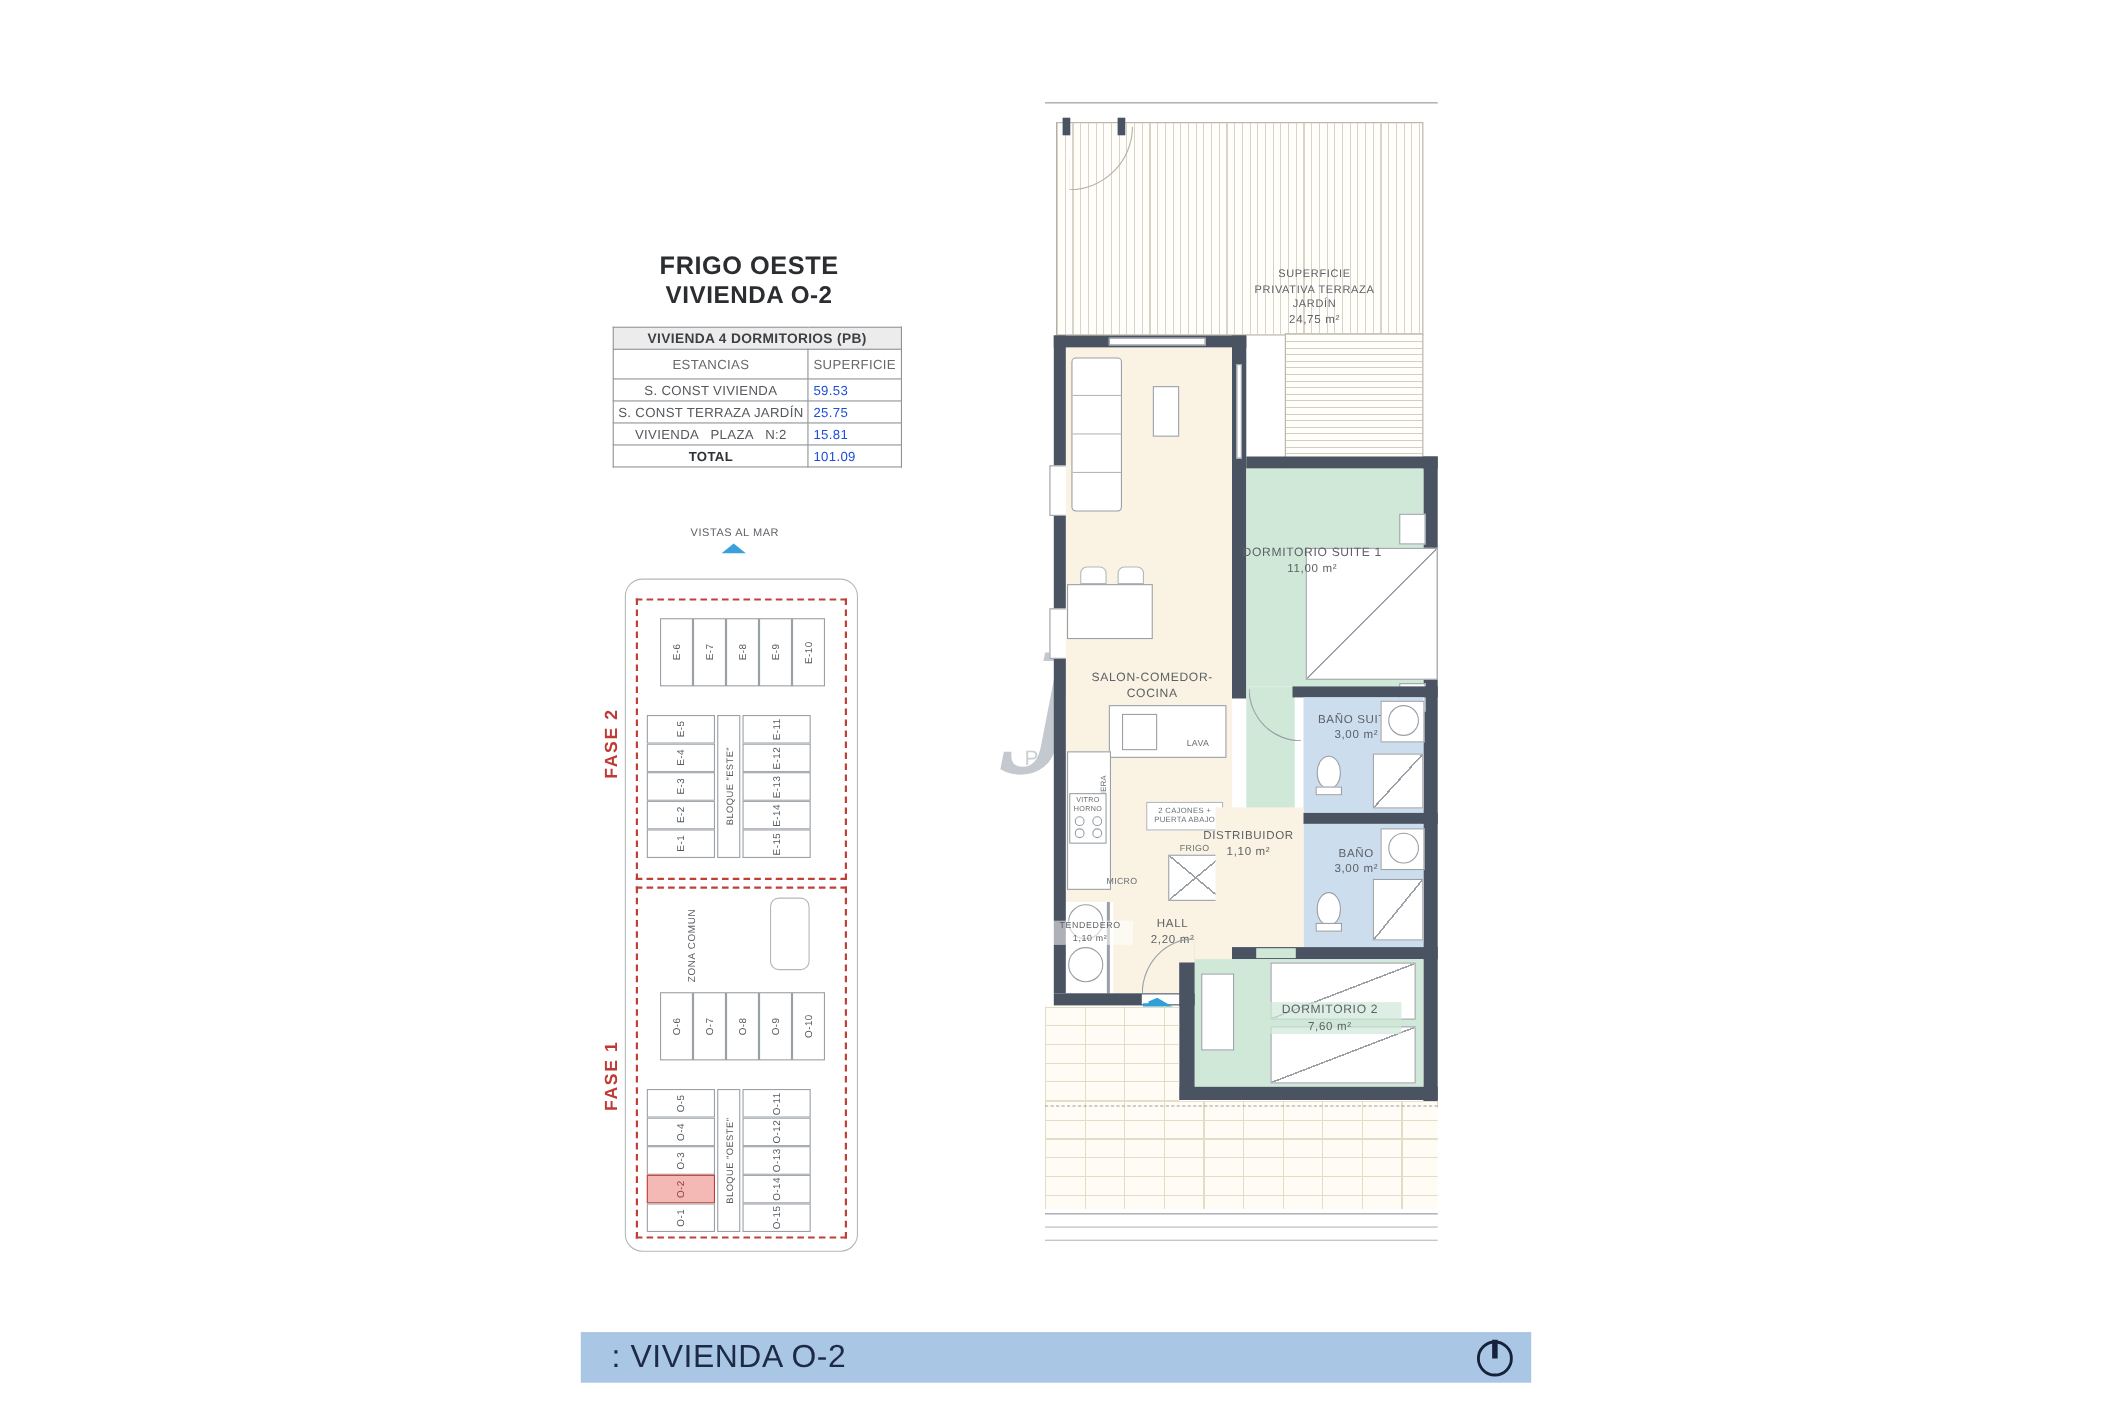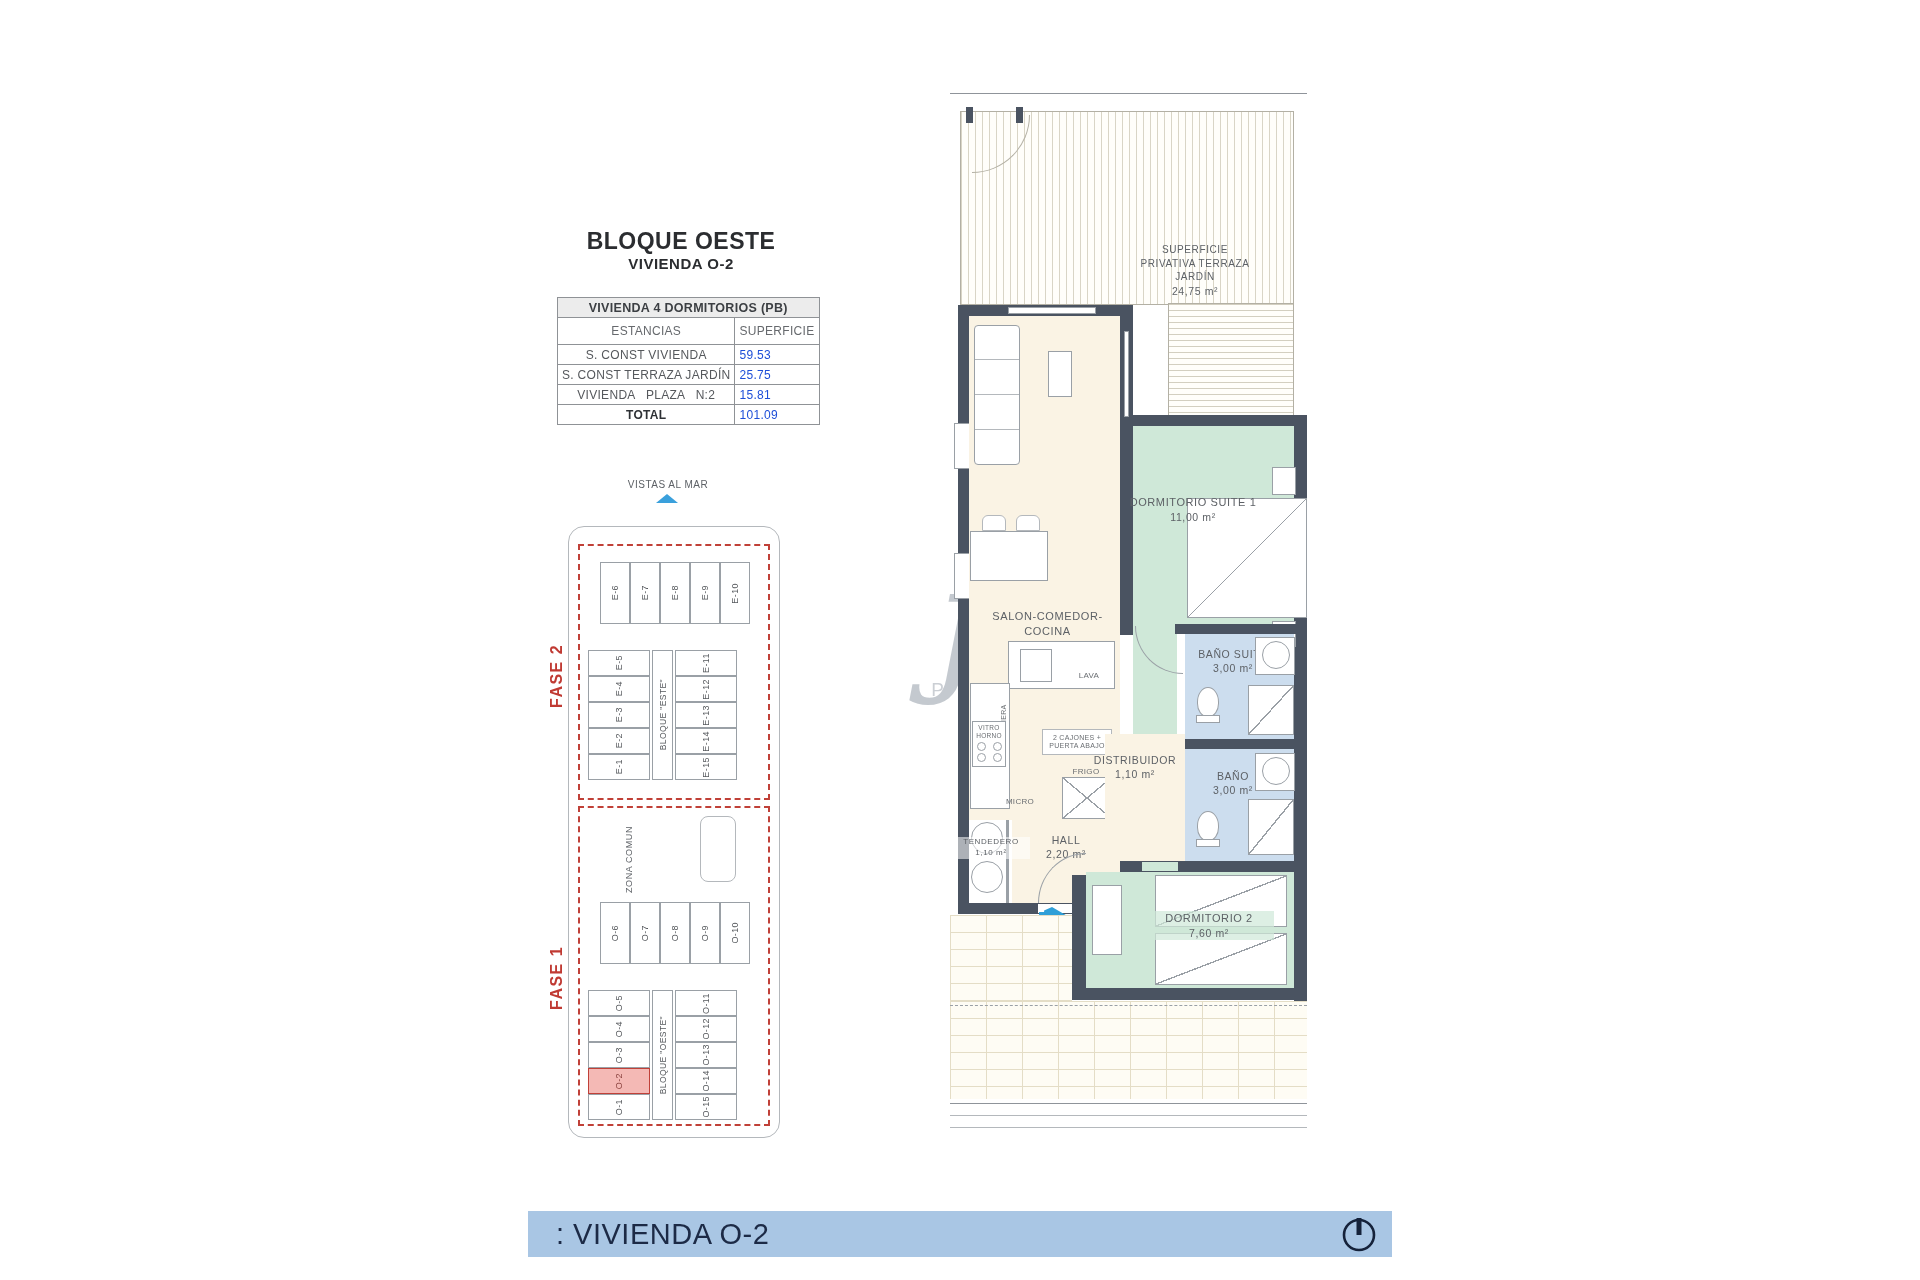--- a/index.html
+++ b/index.html
@@ -39,22 +39,22 @@
   table.sum .lab{text-align:center;white-space:pre;}
   table.sum .val{text-align:left;width:72px;color:#1d4ed8;}
   table.sum .tot{font-weight:bold;color:#2e3135;text-align:center;}
   .roomlbl{position:absolute;text-align:center;font-size:11px;color:#5d6166;letter-spacing:.6px;line-height:1.35;}
   .roomlbl .ar{font-size:10.5px;}
 </style>
 </head>
 <body>
 
 <div class="abs" style="left:535px;top:228px;width:292px;text-align:center;">
-  <div style="font-size:23px;font-weight:bold;color:#2b2d30;letter-spacing:.5px;">BLOQUE OESTE</div>
-  <div style="font-size:15px;font-weight:bold;color:#2b2d30;letter-spacing:.5px;">VIVIENDA O-2</div>
+  <div style="font-size:23px;font-weight:bold;color:#2b2d30;letter-spacing:.5px;">FRIGO OESTE</div>
+  <div style="font-size:22px;font-weight:bold;color:#2b2d30;letter-spacing:.5px;">VIVIENDA O-2</div>
 </div>
 
 <div class="abs" style="left:557px;top:297px;">
   <table class="sum">
     <tbody>
         <tr>
           <td class="hd" colspan="2">VIVIENDA 4 DORMITORIOS (PB)</td>
         </tr>
     <tr>
       <td class="ch">ESTANCIAS</td>

